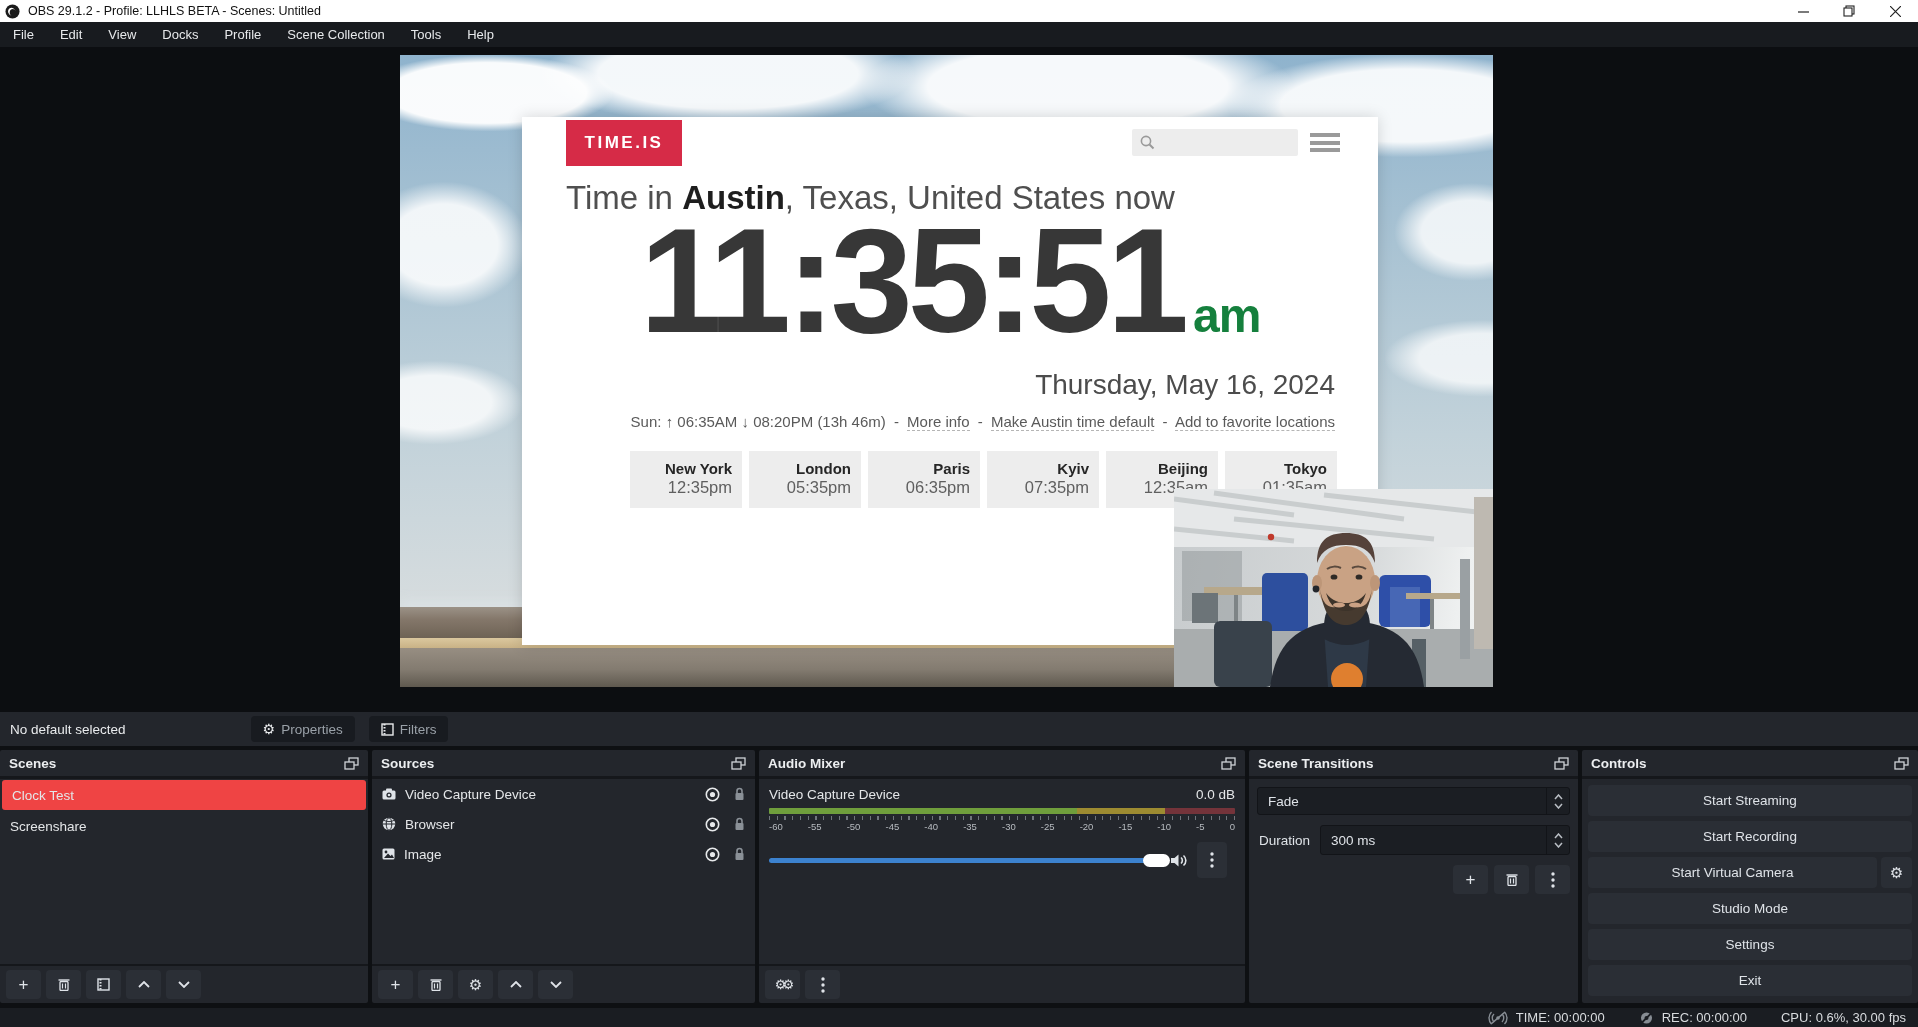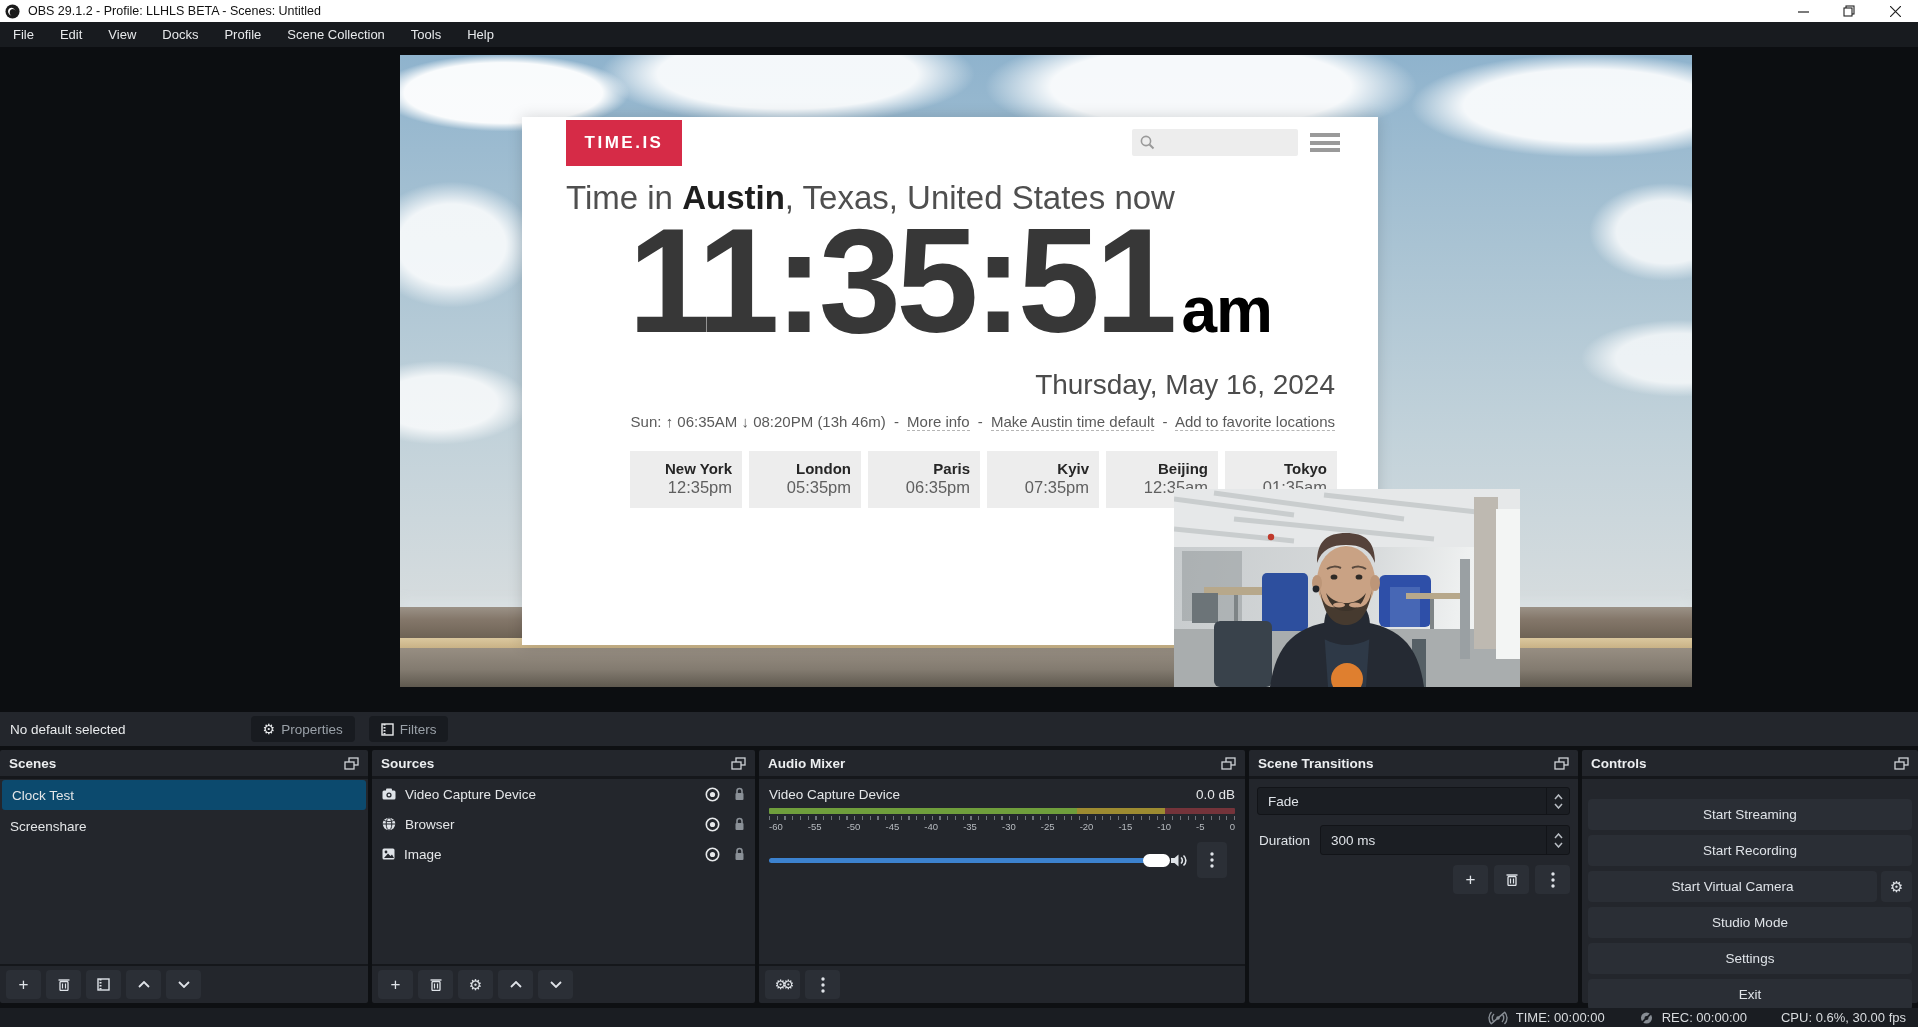--- a/index.html
+++ b/index.html
@@ -13,21 +13,21 @@
   .winbtns { position:absolute; right:0; top:0; height:22px; display:flex; }
   .winbtn { width:46px; height:22px; display:flex; align-items:center; justify-content:center; }
 
   
   #menubar { position:absolute; left:0; top:22px; width:1918px; height:25px; background:#181b1f;
              display:flex; align-items:center; color:#e7e9eb; font-size:13px; }
   .menu-item { padding:0 13px; height:25px; display:flex; align-items:center; }
 
   
   #main-area { position:absolute; left:0; top:47px; width:1918px; height:665px; background:#0c0e11; }
-  #preview { position:absolute; left:400px; top:8px; width:1292px; height:632px; overflow:hidden;
+  #preview { position:absolute; left:400px; top:8px; width:1093px; height:632px; overflow:hidden;
              background:linear-gradient(#8fb3cd 0%, #a9c3d3 30%, #c2d2da 60%, #d6dcde 87%, #cfd2cf 100%); }
   #clouds { position:absolute; inset:0;
     background-image:
       radial-gradient(ellipse 180px 55px at 8% 6%,  rgba(255,255,255,.95) 0 55%, rgba(255,255,255,0) 70%),
       radial-gradient(ellipse 260px 70px at 30% 3%, rgba(255,255,255,.9) 0 50%, rgba(255,255,255,0) 72%),
       radial-gradient(ellipse 300px 80px at 62% 5%, rgba(255,255,255,.92) 0 50%, rgba(255,255,255,0) 72%),
       radial-gradient(ellipse 240px 70px at 92% 8%, rgba(255,255,255,.9) 0 52%, rgba(255,255,255,0) 74%),
       radial-gradient(ellipse 120px 90px at 4% 30%, rgba(255,255,255,.85) 0 45%, rgba(255,255,255,0) 70%),
       radial-gradient(ellipse 110px 70px at 98% 28%, rgba(255,255,255,.8) 0 45%, rgba(255,255,255,0) 70%),
       radial-gradient(ellipse 130px 60px at 3% 55%, rgba(255,255,255,.8) 0 45%, rgba(255,255,255,0) 70%),
@@ -46,21 +46,21 @@
           align-items:center; justify-content:center; color:#fff; font-weight:bold; font-size:17px;
           letter-spacing:2.5px; }
   #search-box { position:absolute; left:610px; top:12px; width:166px; height:27px; background:#ededed;
           border-radius:2px; display:flex; align-items:center; padding-left:8px; }
   #hamburger-icon { position:absolute; left:788px; top:16px; width:30px; height:19px; }
   #hamburger-icon div { height:4px; background:#9a9a9a; margin-bottom:3.5px; }
   #page-heading { position:absolute; left:44px; top:62px; font-size:33px; color:#4f4f4f; }
   #page-heading b { color:#1e1e1e; font-weight:800; }
   #clock-row { position:absolute; left:0; top:86px; width:100%; text-align:center; white-space:nowrap; }
   #clock-time { font-size:148px; line-height:1.05; font-weight:800; letter-spacing:-5px; color:#373737; }
-  #clock-ampm { font-size:64px; font-weight:800; color:#000000; margin-left:9px; letter-spacing:-1px; }
+  #clock-ampm { font-size:48px; font-weight:800; color:#15803d; margin-left:9px; letter-spacing:-1px; }
   #date-line { position:absolute; right:43px; top:252px; font-size:28px; color:#4c4c4c; }
   #sun-line { position:absolute; right:43px; top:296px; font-size:15px; color:#5a5a5a; white-space:nowrap; }
   #sun-line .lnk { border-bottom:1px dashed #b5b5b5; }
   #sun-line .sep { margin:0 4px; }
   #cities { position:absolute; right:41px; top:334px; display:flex; gap:7px; }
   .city-box { width:112px; height:57px; background:#ededed; text-align:right; padding:9px 10px 0 0; }
   .city-name { font-size:15px; font-weight:bold; color:#262626; }
   .city-time { font-size:16.5px; color:#5f5f5f; margin-top:1px;padding-left:24px; }
 
   
@@ -76,21 +76,21 @@
   .panel { position:absolute; top:38px; height:253px; background:#23262c; border-radius:2px; }
   .panel-header { height:29px; display:flex; align-items:center; justify-content:space-between;
             padding:0 9px; color:#eceef0; font-size:13.5px; font-weight:bold;
             border-bottom:3px solid #15171b; }
   .panel-footer { position:absolute; left:0; bottom:0; width:100%; height:39px;
             border-top:2px solid #15171b; display:flex; align-items:center; gap:5px; padding:0 6px; }
   .tool-btn { width:35px; height:29px; background:#2b2f36; border-radius:4px; display:flex;
             align-items:center; justify-content:center; color:#dfe3e8; font-size:17px; }
   .row { height:30px; display:flex; align-items:center; color:#e4e6e8; font-size:13.5px; gap:9px;
             padding:0 10px; position:relative; }
-  .row.selected { background:#0c4a6e; border-radius:3px; margin:1px 2px; }
+  .row.selected { background:#ef4444; border-radius:3px; margin:1px 2px; }
   .row-right { position:absolute; right:10px; display:flex; gap:14px; align-items:center; }
 
   
   #mixer-name-row { display:flex; justify-content:space-between; padding:8px 10px 4px 10px;
             color:#e4e6e8; font-size:13.5px; }
   #meter { margin:2px 10px 0 10px; height:6px; border-radius:1px;
             background:linear-gradient(90deg,#6f9e3c 0%,#6f9e3c 66%,#9d8b31 66%,#9d8b31 85%,#74333a 85%,#74333a 100%); }
   #meter-ticks { margin:2px 10px 0 10px; height:4px;
             background:repeating-linear-gradient(90deg,#70757c 0 1px,transparent 1px 7.75px); }
   #meter-labels { margin:1px 10px 0 10px; display:flex; justify-content:space-between;
@@ -523,21 +523,21 @@
   </div>
 
   <div class="panel" style="left:1582px; width:336px;">
     <div class="panel-header">
       <span>Controls</span>
       <svg width="15" height="13" viewBox="0 0 15 13">
           <rect x="5" y="1" width="9" height="7" fill="none" stroke="#cfd3d8" stroke-width="1.3"></rect>
           <rect x="1" y="5" width="9" height="7" fill="#23262c" stroke="#cfd3d8" stroke-width="1.3"></rect>
         </svg>
     </div>
-    <div style="padding:20px 6px 0 6px; display:flex; flex-direction:column; gap:5px;">
+    <div style="padding:6px 6px 0 6px; display:flex; flex-direction:column; gap:5px;">
       <div class="ctl-btn">Start Streaming</div>
       <div class="ctl-btn">Start Recording</div>
       <div style="display:flex; gap:4px;">
         <div class="ctl-btn" style="flex:1;">Start Virtual Camera</div>
         <div class="ctl-btn" style="width:31px;">
             <span style="font-size:15px;">⚙</span>
           </div>
       </div>
       <div class="ctl-btn">Studio Mode</div>
       <div class="ctl-btn">Settings</div>

